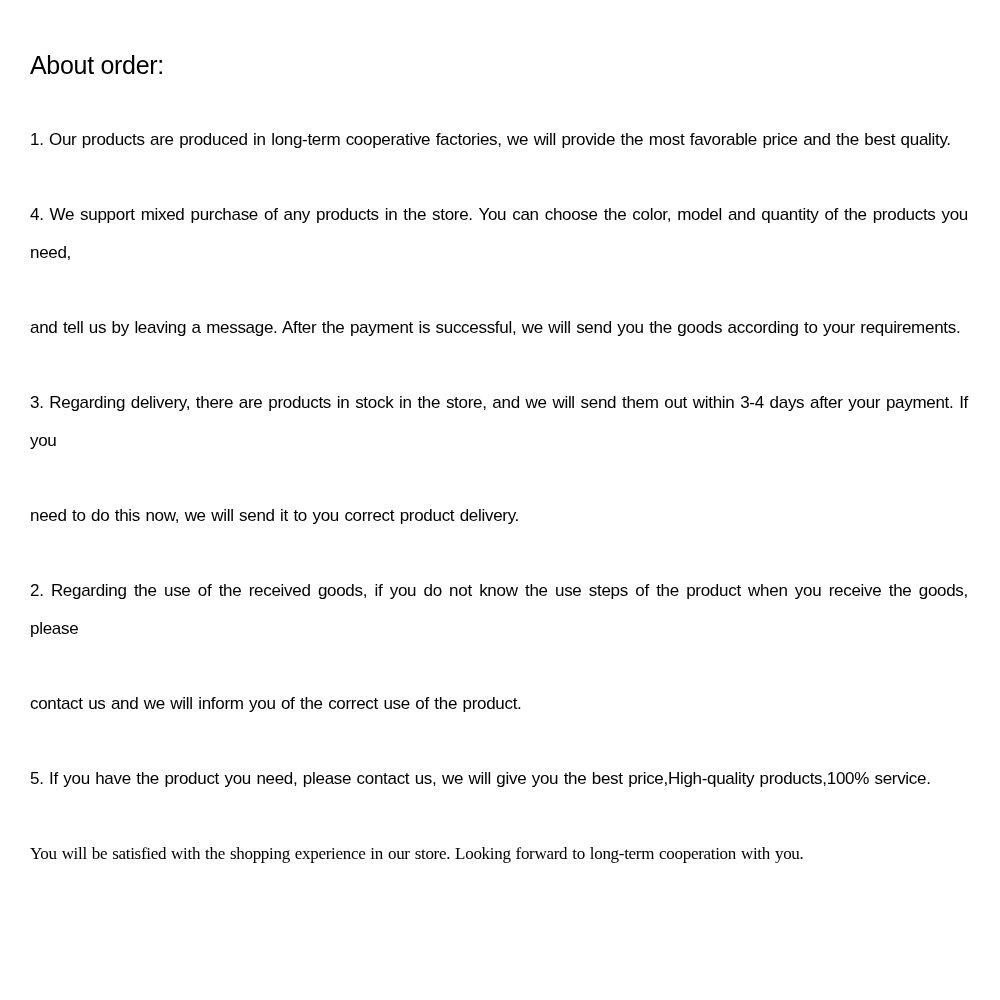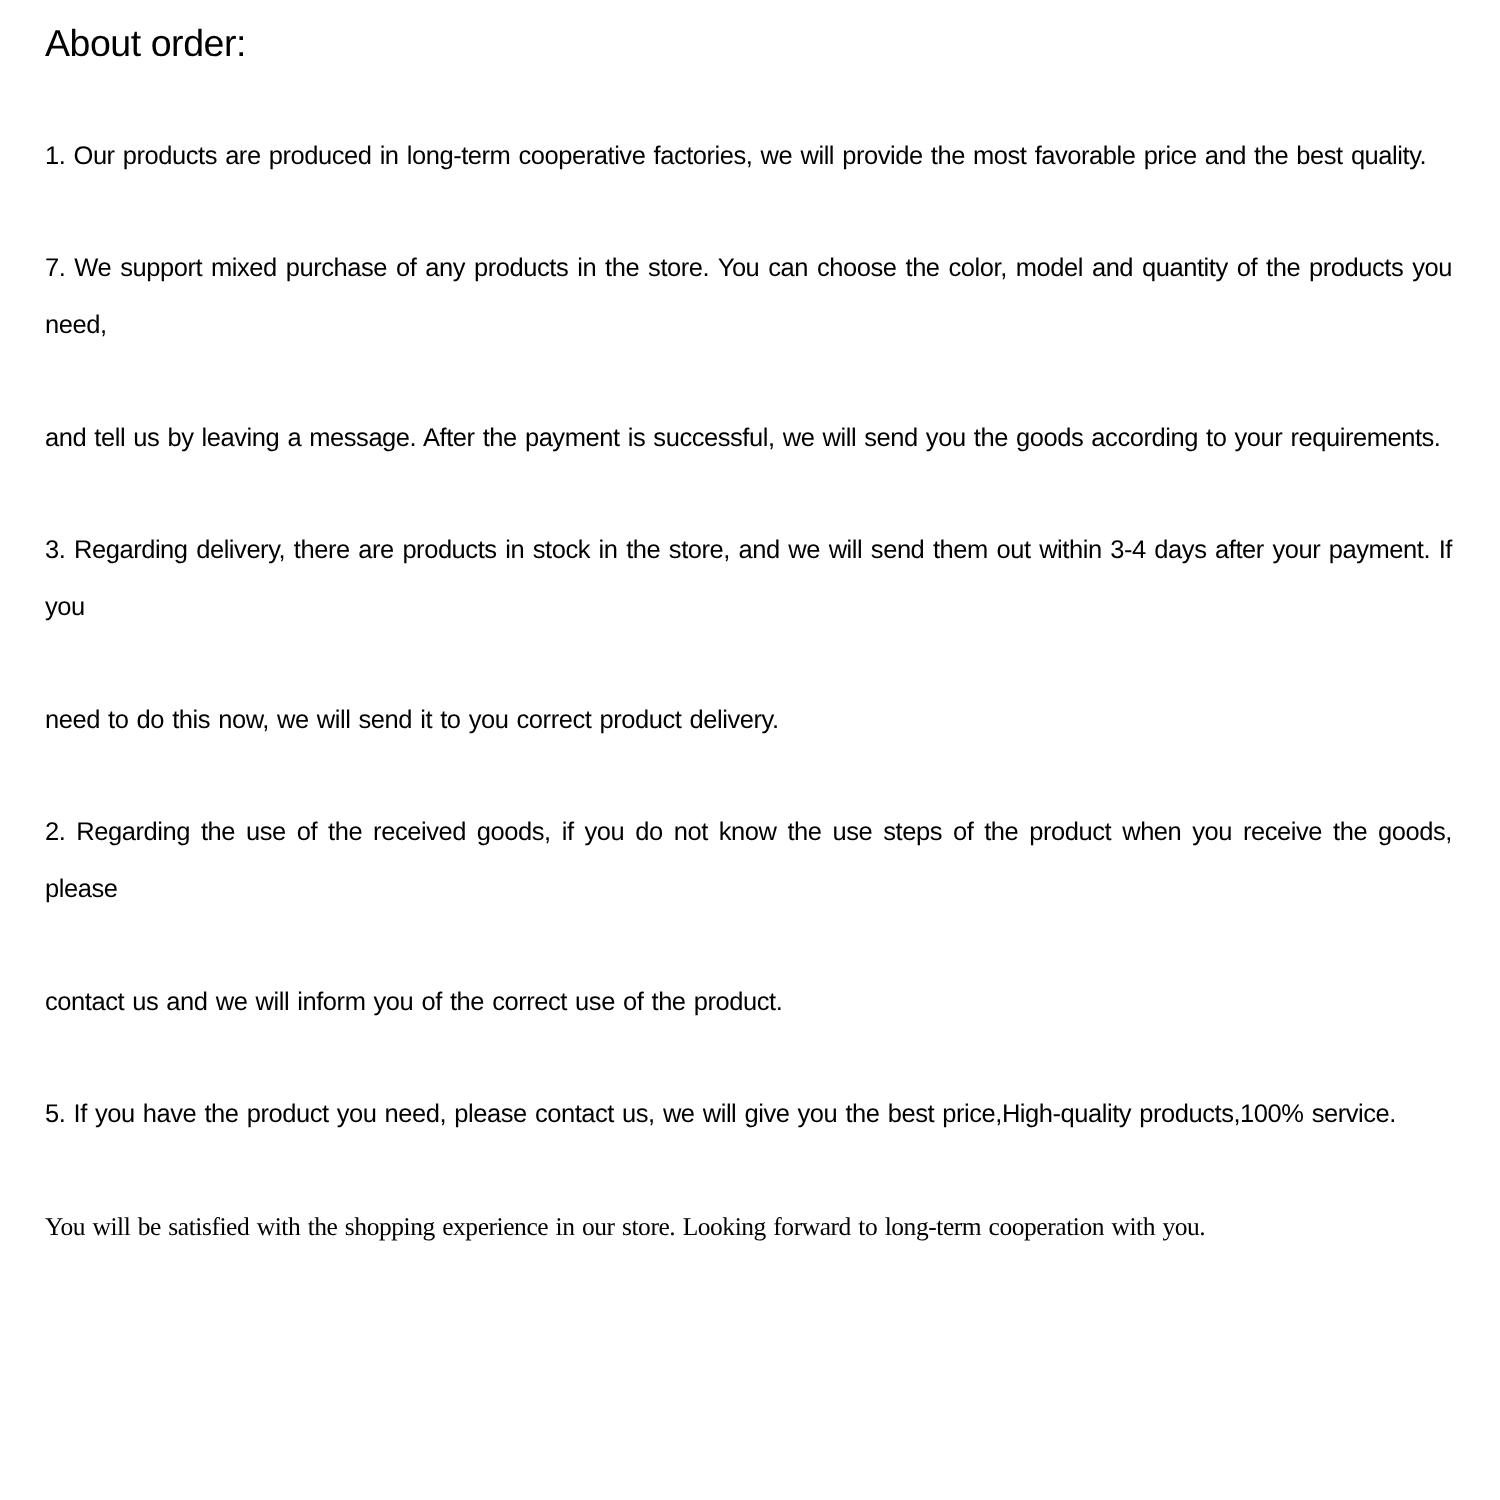--- a/index.html
+++ b/index.html
@@ -12,20 +12,21 @@
     background: #ffffff;
     color: #000000;
     font-family: "Liberation Sans", "DejaVu Sans", sans-serif;
     overflow: hidden;
   }
   .page {
     box-sizing: border-box;
     width: 1000px;
     height: 764px;
     padding: 10px 32px 10px 30px;
+    margin-top: 36px;
   }
   .doc-title {
     font-size: 25px;
     line-height: 38px;
     margin: 0 0 37px 0;
     font-weight: 400;
     letter-spacing: -0.3px;
   }
   .doc-paragraph {
     font-size: 17px;
@@ -41,21 +42,21 @@
   }
 </style>
 </head>
 <body>
 
 <div class="page">
   <p class="doc-title">About order:</p>
 
   <p class="doc-paragraph">1. Our products are produced in long-term cooperative factories, we will provide the most favorable price and the best quality.</p>
 
-  <p class="doc-paragraph">7. We support mixed purchase of any products in the store. You can choose the color, model and quantity of the products you need,</p>
+  <p class="doc-paragraph">4. We support mixed purchase of any products in the store. You can choose the color, model and quantity of the products you need,</p>
 
   <p class="doc-paragraph">and tell us by leaving a message. After the payment is successful, we will send you the goods according to your requirements.</p>
 
   <p class="doc-paragraph">3. Regarding delivery, there are products in stock in the store, and we will send them out within 3-4 days after your payment. If you</p>
 
   <p class="doc-paragraph">need to do this now, we will send it to you correct product delivery.</p>
 
   <p class="doc-paragraph">2. Regarding the use of the received goods, if you do not know the use steps of the product when you receive the goods, please</p>
 
   <p class="doc-paragraph">contact us and we will inform you of the correct use of the product.</p>

